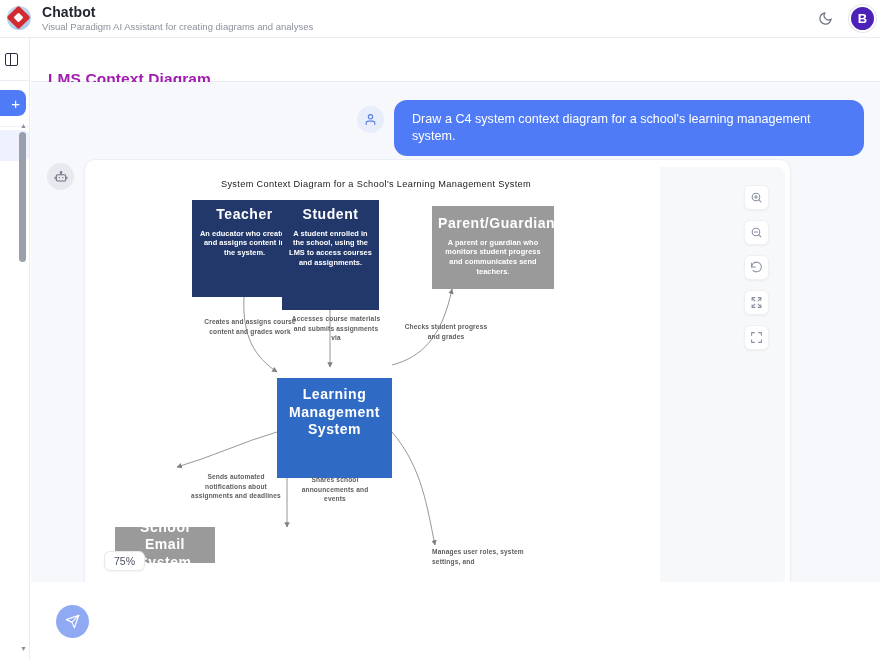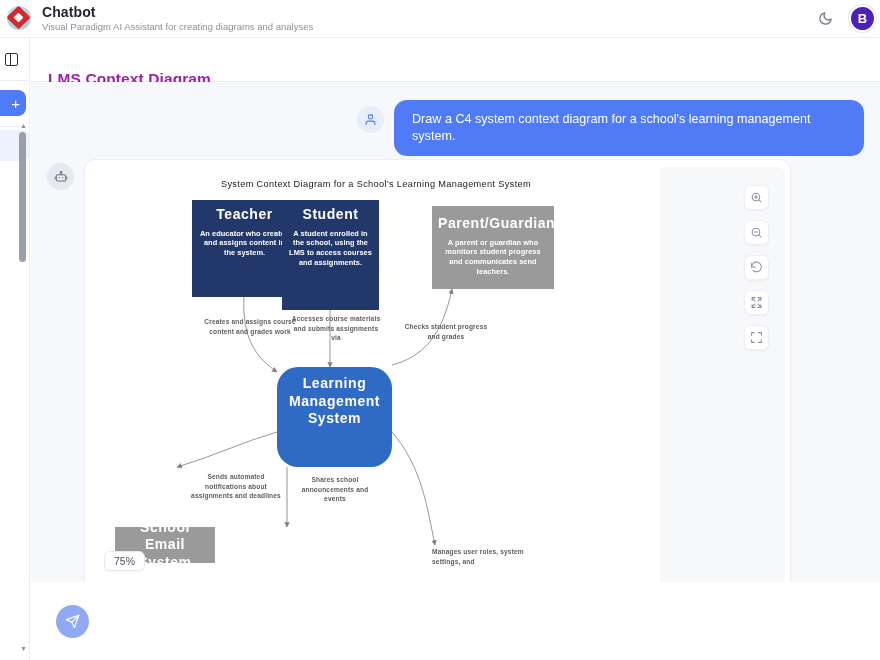--- a/index.html
+++ b/index.html
@@ -327,21 +327,21 @@
                 </svg>
                 <div class="nm">Student</div>
                 <div class="ds">A student enrolled in the school, using the LMS to access courses and assignments.</div>
               </div>
 
               <div class="node ext" style="left:340px; top:39px; width:122px; height:83px; padding-top:9px;">
                 <div class="nm">Parent/Guardian</div>
                 <div class="ds">A parent or guardian who monitors student progress and communicates send teachers.</div>
               </div>
 
-              <div class="node system" style="left:185px; top:200px; width:115px; height:100px; padding-top:8px;border-radius:21px;">
+              <div class="node system" style="left:185px; top:211px; width:115px; height:100px; padding-top:8px;">
                 <div class="nm">Learning Management System</div>
               </div>
 
               <div class="node ext" style="left:23px; top:360px; width:100px; height:36px; display:flex; align-items:center; justify-content:center;">
                 <div class="nm">School Email System</div>
               </div>
 
 
               <div class="edge-lbl" style="left:108px; top:150px; width:100px;">Creates and assigns course content and grades work</div>
               <div class="edge-lbl" style="left:198px; top:147px; width:92px;">Accesses course materials and submits assignments via</div>

